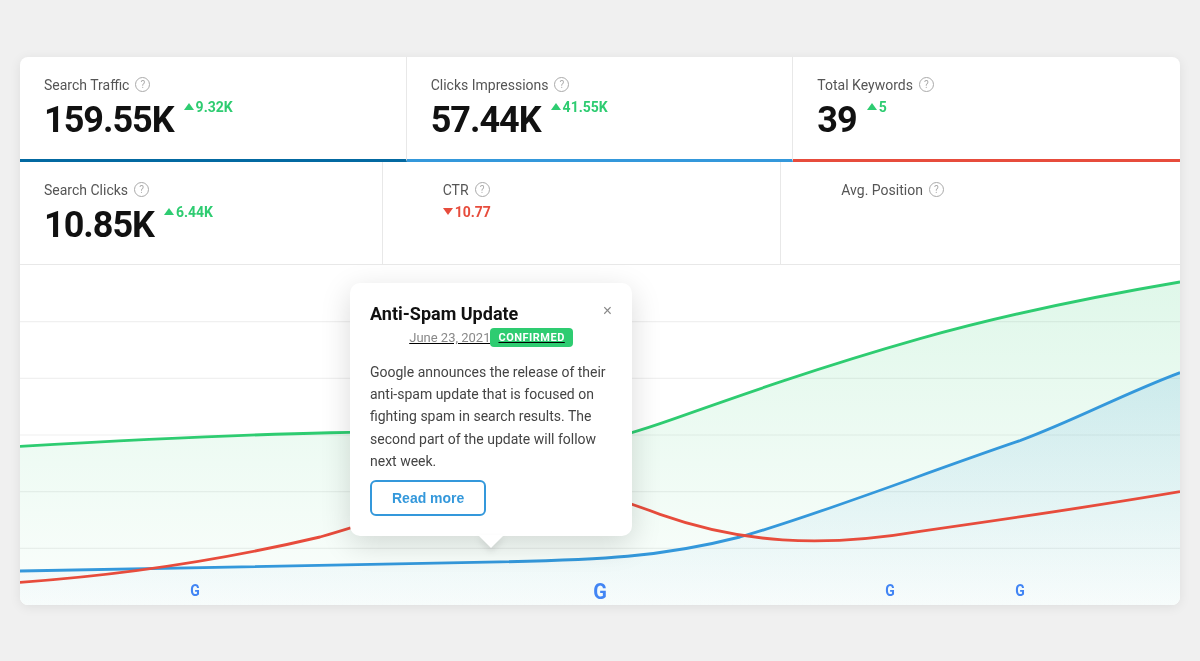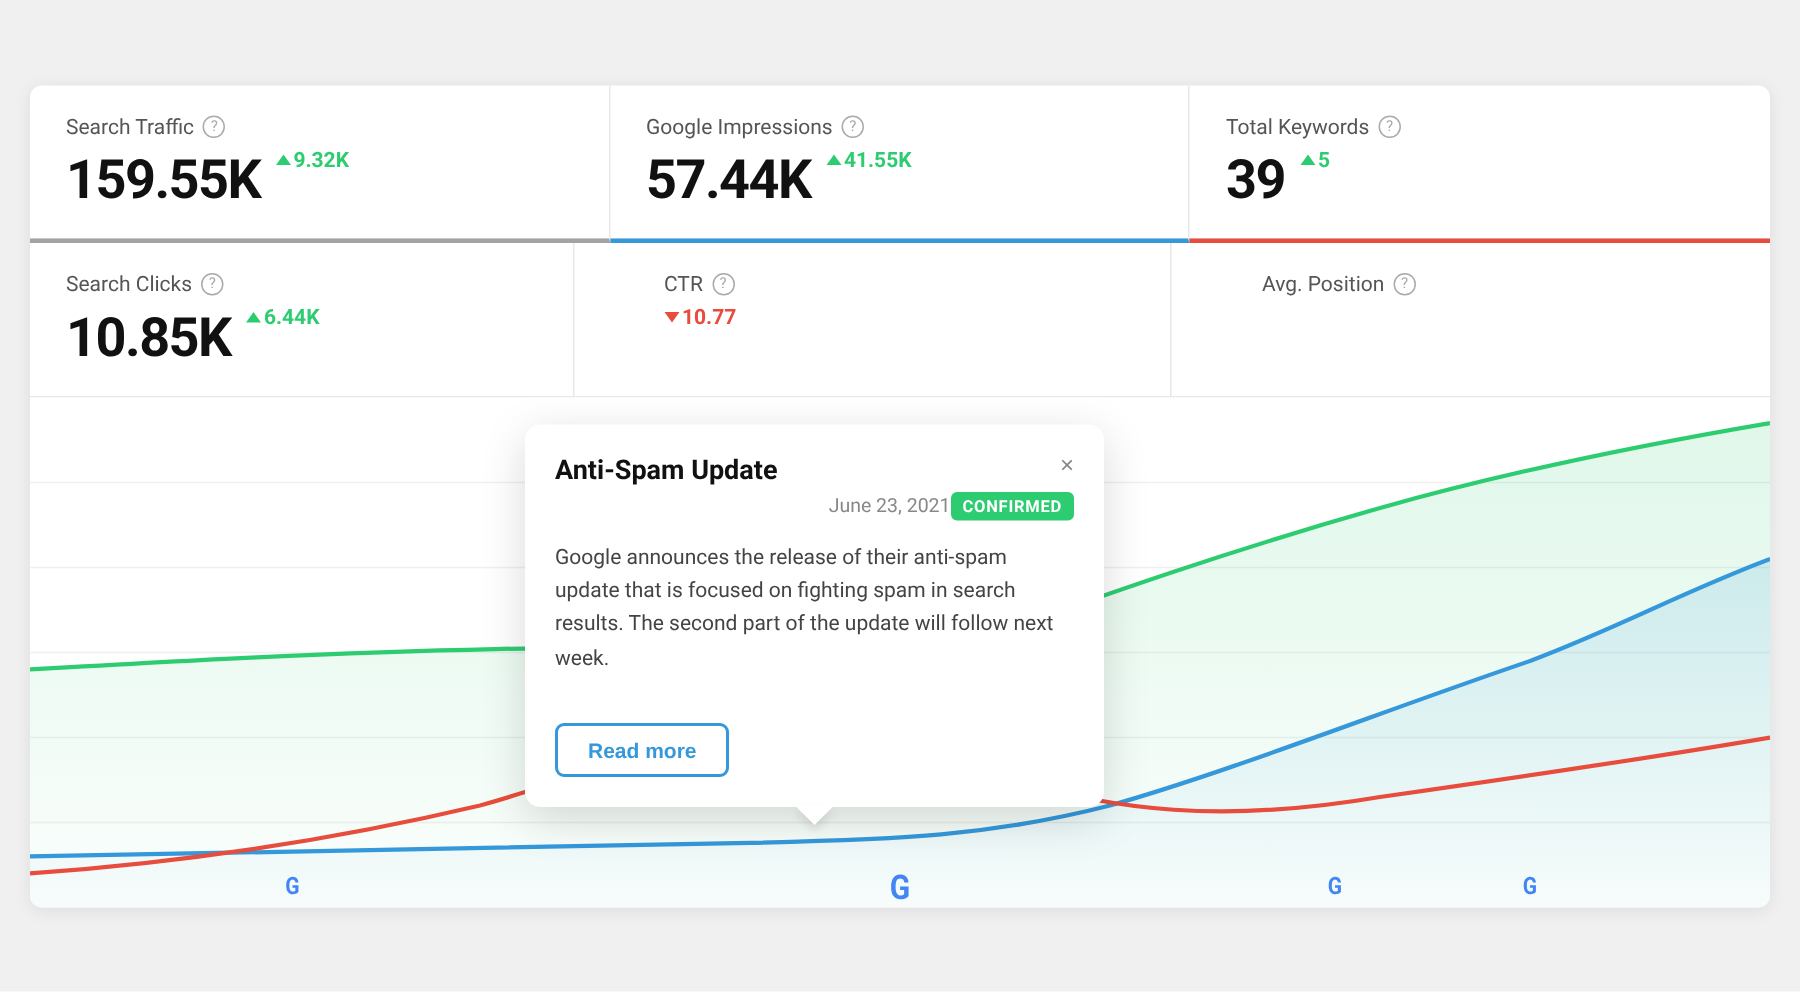--- a/index.html
+++ b/index.html
@@ -106,21 +106,21 @@
     
     .popup-overlay {
       position: absolute;
       top: 0; left: 0; right: 0; bottom: 0;
       pointer-events: none;
     }
     .popup {
       position: absolute;
       top: 18px;
       left: 330px;
-      width: 386px;
+      width: 282px;
       background: #fff;
       border-radius: 10px;
       box-shadow: 0 8px 30px rgba(0,0,0,0.15);
       padding: 20px;
       pointer-events: all;
     }
     .popup::after {
       content: '';
       position: absolute;
       bottom: -12px;
@@ -147,78 +147,79 @@
       cursor: pointer;
       font-size: 16px;
       color: #888;
       background: none;
       border: none;
       padding: 0;
       line-height: 1;
     }
     .popup-date-row {
       display: flex;
-      justify-content: flex-end;
+      justify-content: center;
       align-items: center;
       margin-bottom: 14px;
+      text-decoration: underline;
     }
     .popup-date {
       font-size: 13px;
       color: #888;
     }
     .popup-badge {
       background: #2ecc71;
       color: #fff;
       font-size: 11px;
       font-weight: 700;
       padding: 3px 8px;
       border-radius: 4px;
       letter-spacing: 0.5px;
     }
     .popup-body {
       font-size: 14px;
       color: #444;
       line-height: 1.6;
-      margin-bottom: 32px;
+      margin-bottom: 8px;
     }
     .popup-read-more {
       display: inline-block;
       padding: 8px 20px;
       border: 2px solid #3498db;
       border-radius: 6px;
       color: #3498db;
       font-size: 14px;
       font-weight: 600;
       cursor: pointer;
       background: none;
       text-decoration: none;
     }
   </style>
 </head>
 <body>
 
 <div class="dashboard">
 
   <div class="metrics-top">
-    <div class="metric-card" style="border-bottom:3px solid #a3a3a3">
+    <div class="metric-card" style="border-bottom:3px solid #0369a1">
       <div class="metric-label">
         <span>Search Traffic</span>
         <span class="help-icon">?</span>
       </div>
       <div class="metric-value-row">
         <span class="metric-value">159.55K</span>
         <span class="metric-delta delta-up">
           <span class="arrow-up"></span>
           <span>9.32K</span>
         </span>
       </div>
     </div>
     <div class="metric-card" style="border-bottom:3px solid #3498db">
       <div class="metric-label">
-        <span>Google Impressions</span>
+        <span>Clicks Impressions</span>
         <span class="help-icon">?</span>
       </div>
       <div class="metric-value-row">
         <span class="metric-value">57.44K</span>
         <span class="metric-delta delta-up">
           <span class="arrow-up"></span>
           <span>41.55K</span>
         </span>
       </div>
     </div>

